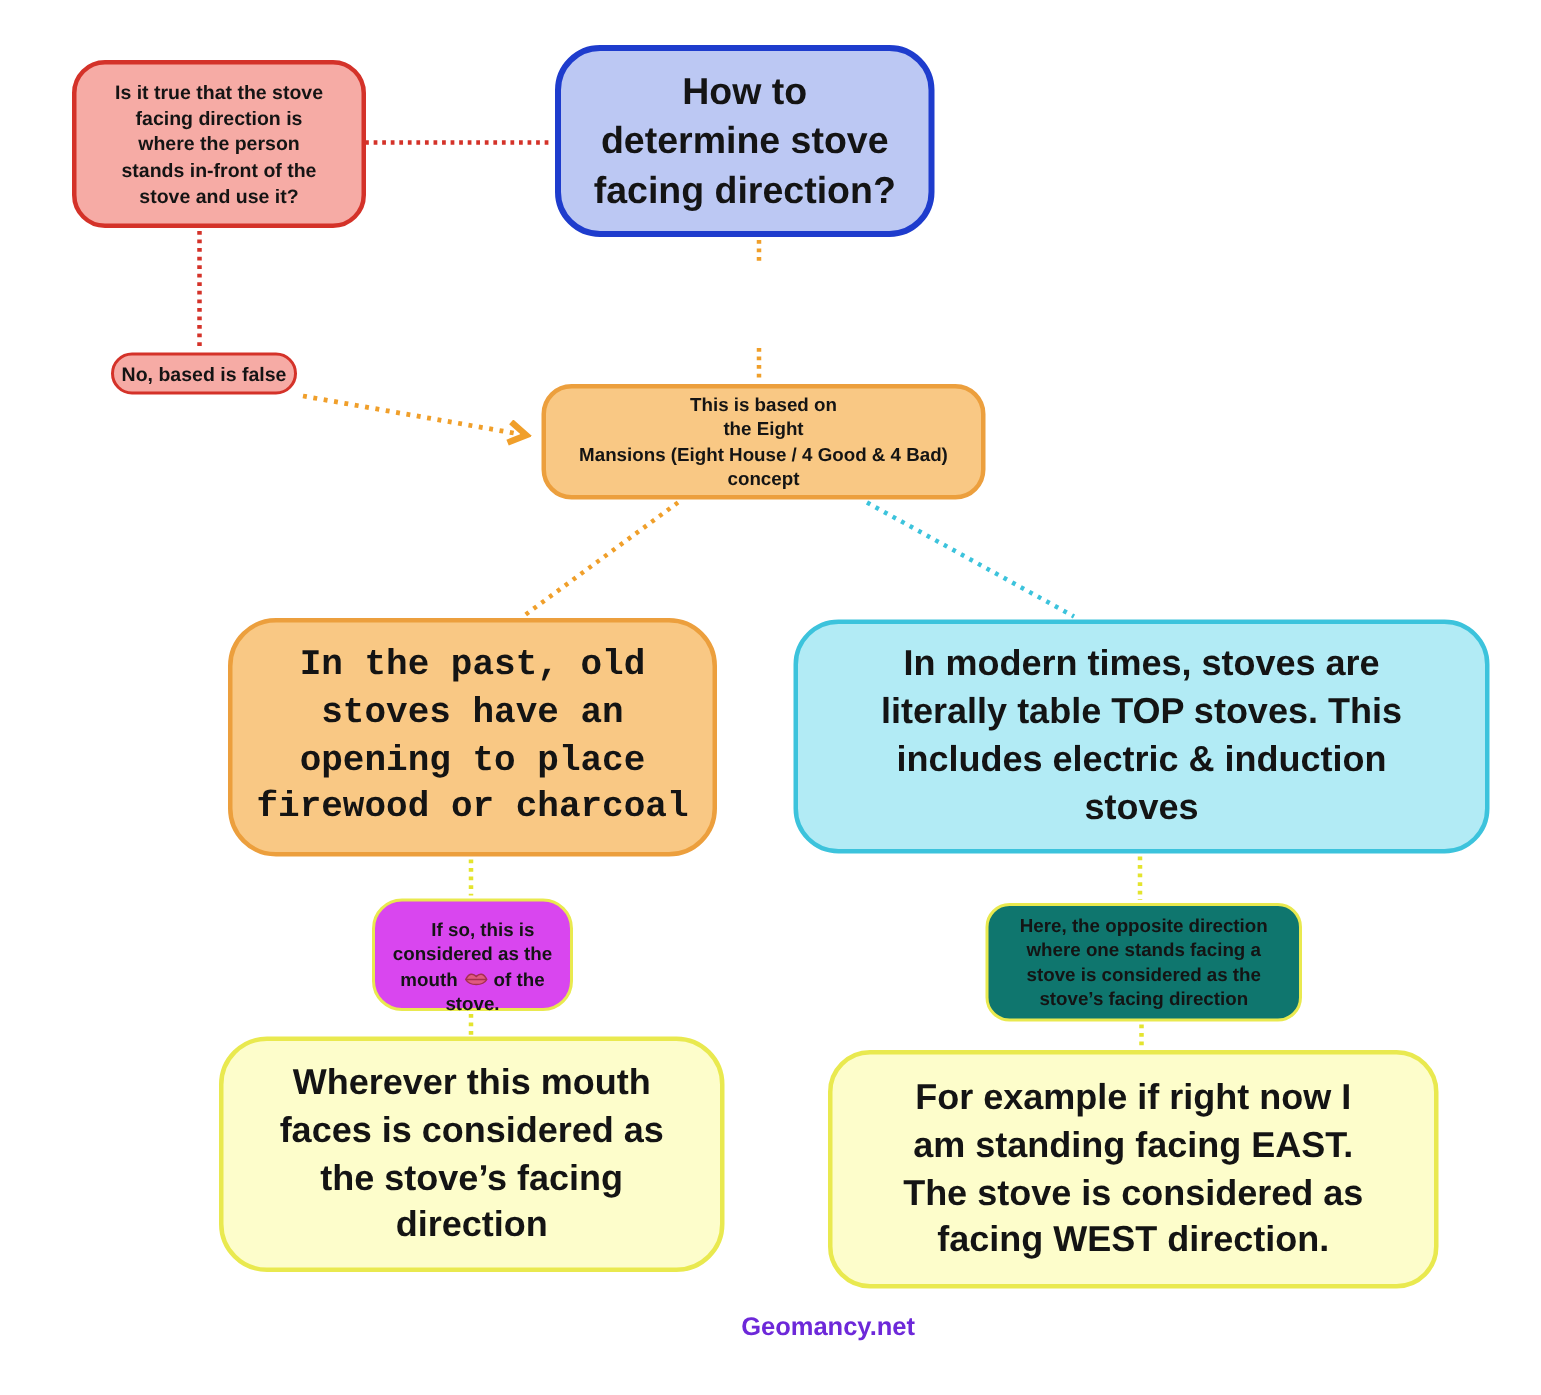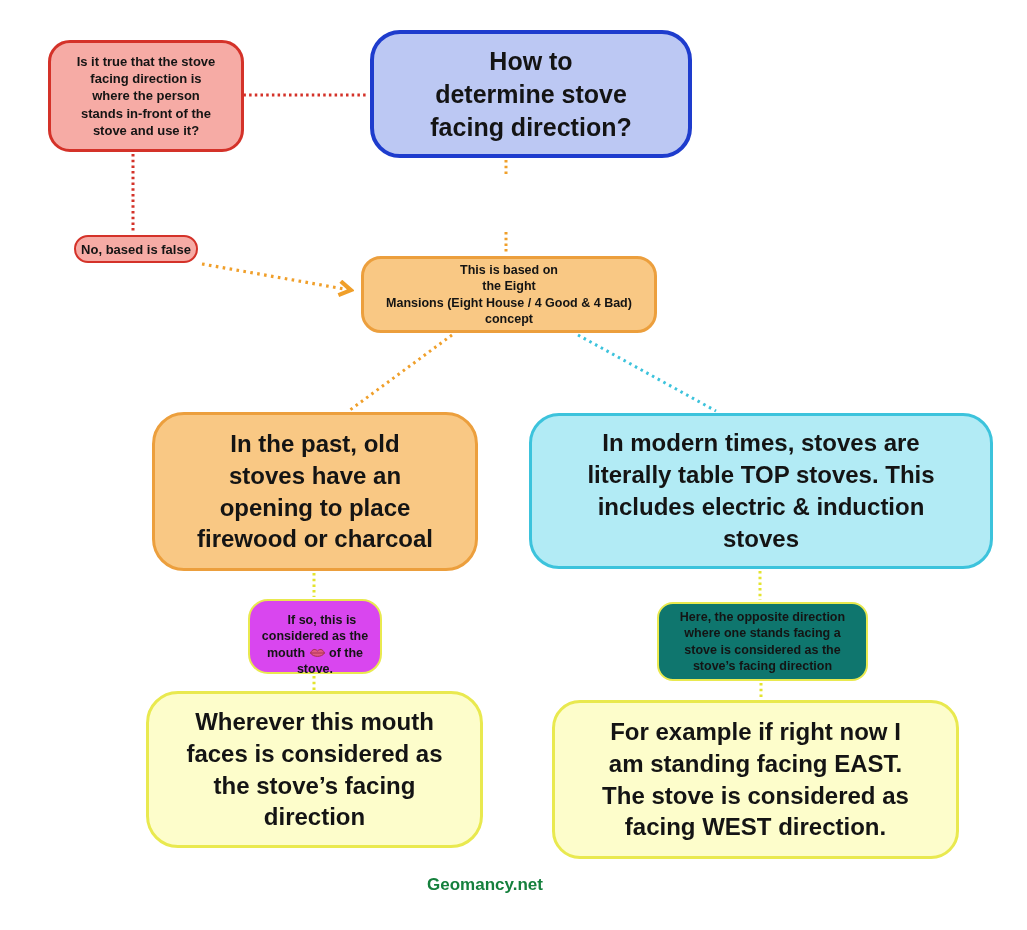--- a/index.html
+++ b/index.html
@@ -18,39 +18,39 @@
     text-align:center;
     white-space:pre;
     font-weight:bold;
     color:#141414;
   }
   
   .n-question{left:48px;top:40px;width:196px;height:112px;
     background:#f6aba5;border:3px solid #d43229;border-radius:22px;
     font-size:13px;line-height:1.32;text-align:center;}
   
-  .n-title{left:370px;top:30px;width:322px;height:128px;
+  .n-title{left:370px;top:30px;width:253px;height:128px;
     background:#bcc8f3;border:4px solid #1e3ccd;border-radius:30px;
     font-size:25px;line-height:1.32;}
   
   .n-answer{left:74px;top:235px;width:124px;height:28px;
     background:#f6aba5;border:2.5px solid #d43229;border-radius:14px;
     font-size:13px;}
   
   .n-concept-q{left:418px;top:179px;width:174px;height:51px;
     background:#f9c884;border:3px solid #ec9f3d;border-radius:17px;
     font-size:14px;line-height:1.3;}
   
   .n-concept{left:361px;top:256px;width:296px;height:77px;
     background:#f9c884;border:3px solid #ec9f3d;border-radius:20px;
     font-size:12.5px;line-height:1.32;}
   
   .n-past{left:152px;top:412px;width:326px;height:159px;
     background:#f9c884;border:3px solid #ec9f3d;border-radius:32px;
-    font-size:24px;line-height:1.33;}
+    font-size:24px;line-height:1.33;font-family:Liberation Mono, monospace;}
   
   .n-modern{left:529px;top:413px;width:464px;height:156px;
     background:#b2ebf5;border:3px solid #3cc3dc;border-radius:30px;
     font-size:24px;line-height:1.33;}
   
   .n-mouth-note{left:248px;top:599px;width:134px;height:75px;
     background:#d946ef;border:2.5px solid #e9e94f;border-radius:20px;
     font-size:12.5px;line-height:1.3;}
   
   .n-opposite-note{left:657px;top:602px;width:211px;height:79px;
@@ -59,21 +59,21 @@
   
   .n-mouth-dir{left:146px;top:691px;width:337px;height:157px;
     background:#fdfdcb;border:3px solid #e9e94f;border-radius:32px;
     font-size:24px;line-height:1.33;}
   
   .n-example{left:552px;top:700px;width:407px;height:159px;
     background:#fdfdcb;border:3px solid #e9e94f;border-radius:28px;
     font-size:24px;line-height:1.33;}
   .footer{
     position:absolute;left:360px;top:875px;width:250px;
-    text-align:center;font-size:17px;font-weight:bold;color:#15803d;
+    text-align:right;font-size:17px;font-weight:bold;color:#6d28d9;
   }
   .lips{display:inline-block;vertical-align:-2px;}
 </style>
 </head>
 <body>
 
 <div class="canvas">
 
   <svg class="connectors" viewBox="0 0 1027 930">
     <defs>

